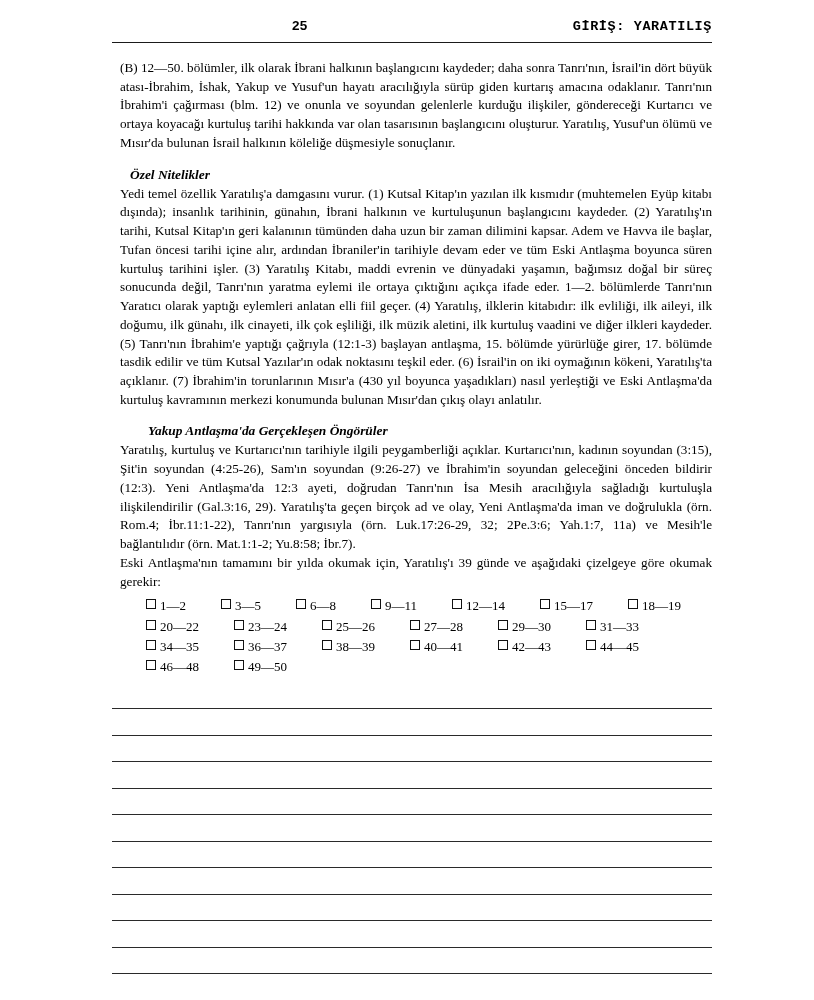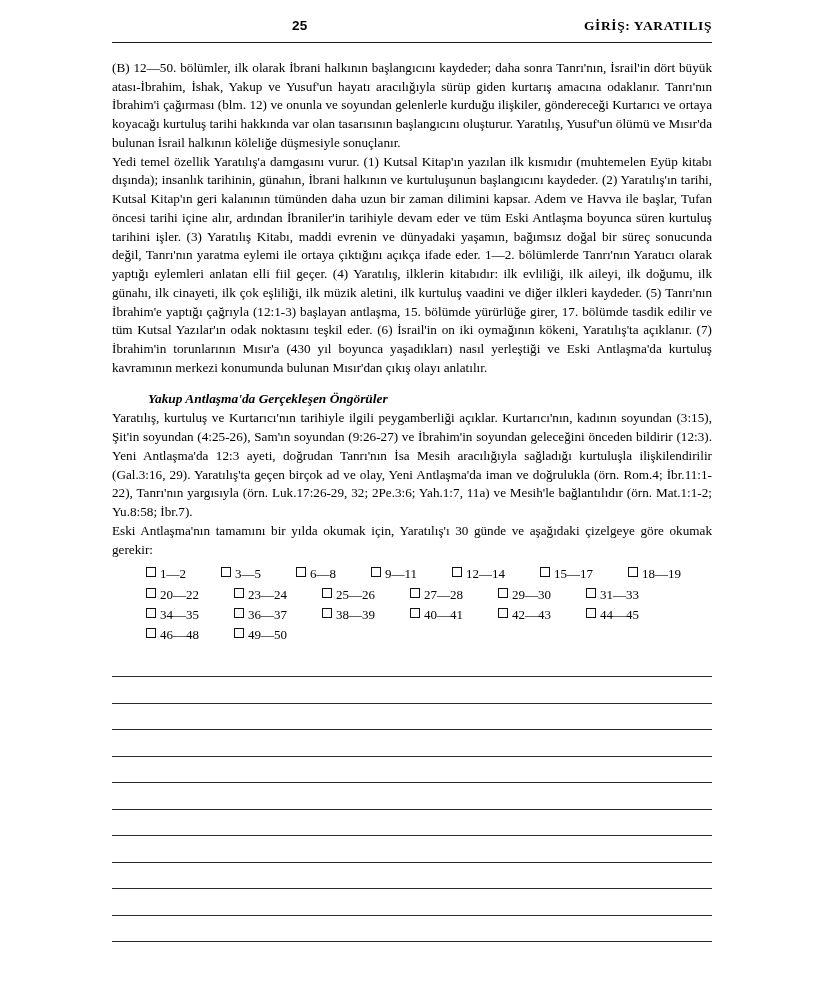--- a/index.html
+++ b/index.html
@@ -37,34 +37,34 @@
     margin-bottom: 2px;
   }
   .runhead .folio {
     font-family: "Liberation Sans", sans-serif;
     font-weight: bold;
     font-size: 13.5px;
     letter-spacing: 0.2px;
     margin-left: 180px;
   }
   .runhead .booktitle {
-    font-family: Liberation Serif, serif;
+    font-family: Liberation Mono, monospace;
     font-weight: bold;
     font-size: 13.5px;
     letter-spacing: 0.6px;
   }
   .rule {
     border: 0;
     border-top: 1.6px solid #1a1a1a;
     margin: 1px 0 16px 0;
     width: 100%;
   }
   
   p.body {
-    margin: 0 0 0 0;
+    margin: 0 0 0 8px;
     font-size: 13.2px;
     line-height: 1.42;
     text-align: justify;
     hyphens: auto;
     -webkit-hyphens: auto;
   }
   h3.subhead {
     font-family: "Liberation Serif", serif;
     font-style: italic;
     font-weight: bold;
@@ -123,26 +123,27 @@
   <div class="content">
 
     <div class="runhead">
       <span class="folio">25</span>
       <span class="booktitle">GİRİŞ: YARATILIŞ</span>
     </div>
     <hr class="rule">
 
     <p class="body">(B) 12—50. bölümler, ilk olarak İbrani halkının başlangıcını kaydeder; daha sonra Tanrı'nın, İsrail'in dört büyük atası-İbrahim, İshak, Yakup ve Yusuf'un hayatı aracılığıyla sürüp giden kurtarış amacına odaklanır. Tanrı'nın İbrahim'i çağırması (blm. 12) ve onunla ve soyundan gelenlerle kurduğu ilişkiler, göndereceği Kurtarıcı ve ortaya koyacağı kurtuluş tarihi hakkında var olan tasarısının başlangıcını oluşturur. Yaratılış, Yusuf'un ölümü ve Mısır'da bulunan İsrail halkının köleliğe düşmesiyle sonuçlanır.</p>
 
+    <h3 class="subhead shallow">Özel Nitelikler</h3>
     <p class="body">Yedi temel özellik Yaratılış'a damgasını vurur. (1) Kutsal Kitap'ın yazılan ilk kısmıdır (muhtemelen Eyüp kitabı dışında); insanlık tarihinin, günahın, İbrani halkının ve kurtuluşunun başlangıcını kaydeder. (2) Yaratılış'ın tarihi, Kutsal Kitap'ın geri kalanının tümünden daha uzun bir zaman dilimini kapsar. Adem ve Havva ile başlar, Tufan öncesi tarihi içine alır, ardından İbraniler'in tarihiyle devam eder ve tüm Eski Antlaşma boyunca süren kurtuluş tarihini işler. (3) Yaratılış Kitabı, maddi evrenin ve dünyadaki yaşamın, bağımsız doğal bir süreç sonucunda değil, Tanrı'nın yaratma eylemi ile ortaya çıktığını açıkça ifade eder. 1—2. bölümlerde Tanrı'nın Yaratıcı olarak yaptığı eylemleri anlatan elli fiil geçer. (4) Yaratılış, ilklerin kitabıdır: ilk evliliği, ilk aileyi, ilk doğumu, ilk günahı, ilk cinayeti, ilk çok eşliliği, ilk müzik aletini, ilk kurtuluş vaadini ve diğer ilkleri kaydeder. (5) Tanrı'nın İbrahim'e yaptığı çağrıyla (12:1-3) başlayan antlaşma, 15. bölümde yürürlüğe girer, 17. bölümde tasdik edilir ve tüm Kutsal Yazılar'ın odak noktasını teşkil eder. (6) İsrail'in on iki oymağının kökeni, Yaratılış'ta açıklanır. (7) İbrahim'in torunlarının Mısır'a (430 yıl boyunca yaşadıkları) nasıl yerleştiği ve Eski Antlaşma'da kurtuluş kavramının merkezi konumunda bulunan Mısır'dan çıkış olayı anlatılır.</p>
 
     <h3 class="subhead deep">Yakup Antlaşma'da Gerçekleşen Öngörüler</h3>
     <p class="body">Yaratılış, kurtuluş ve Kurtarıcı'nın tarihiyle ilgili peygamberliği açıklar. Kurtarıcı'nın, kadının soyundan (3:15), Şit'in soyundan (4:25-26), Sam'ın soyundan (9:26-27) ve İbrahim'in soyundan geleceğini önceden bildirir (12:3). Yeni Antlaşma'da 12:3 ayeti, doğrudan Tanrı'nın İsa Mesih aracılığıyla sağladığı kurtuluşla ilişkilendirilir (Gal.3:16, 29). Yaratılış'ta geçen birçok ad ve olay, Yeni Antlaşma'da iman ve doğrulukla (örn. Rom.4; İbr.11:1-22), Tanrı'nın yargısıyla (örn. Luk.17:26-29, 32; 2Pe.3:6; Yah.1:7, 11a) ve Mesih'le bağlantılıdır (örn. Mat.1:1-2; Yu.8:58; İbr.7).</p>
 
-    <p class="body">Eski Antlaşma'nın tamamını bir yılda okumak için, Yaratılış'ı 30 günde ve aşağıdaki çizelgeye göre okumak gerekir:</p>
+    <p class="body">Eski Antlaşma'nın tamamını bir yılda okumak için, Yaratılış'ı 39 günde ve aşağıdaki çizelgeye göre okumak gerekir:</p>
 
     <div class="ranges" id="ranges-list"><span class="rangeitem"><span class="cbox"></span><span>1—2</span></span><span class="rangeitem"><span class="cbox"></span><span>3—5</span></span><span class="rangeitem"><span class="cbox"></span><span>6—8</span></span><span class="rangeitem"><span class="cbox"></span><span>9—11</span></span><span class="rangeitem"><span class="cbox"></span><span>12—14</span></span><span class="rangeitem"><span class="cbox"></span><span>15—17</span></span><span class="rangeitem"><span class="cbox"></span><span>18—19</span></span><span class="rangeitem"><span class="cbox"></span><span>20—22</span></span><span class="rangeitem"><span class="cbox"></span><span>23—24</span></span><span class="rangeitem"><span class="cbox"></span><span>25—26</span></span><span class="rangeitem"><span class="cbox"></span><span>27—28</span></span><span class="rangeitem"><span class="cbox"></span><span>29—30</span></span><span class="rangeitem"><span class="cbox"></span><span>31—33</span></span><span class="rangeitem"><span class="cbox"></span><span>34—35</span></span><span class="rangeitem"><span class="cbox"></span><span>36—37</span></span><span class="rangeitem"><span class="cbox"></span><span>38—39</span></span><span class="rangeitem"><span class="cbox"></span><span>40—41</span></span><span class="rangeitem"><span class="cbox"></span><span>42—43</span></span><span class="rangeitem"><span class="cbox"></span><span>44—45</span></span><span class="rangeitem"><span class="cbox"></span><span>46—48</span></span><span class="rangeitem"><span class="cbox"></span><span>49—50</span></span></div>
 
     <div class="lines" id="note-lines">
         <div class="noteline"></div>
         <div class="noteline"></div>
         <div class="noteline"></div>
         <div class="noteline"></div>
         <div class="noteline"></div>
         <div class="noteline"></div>

